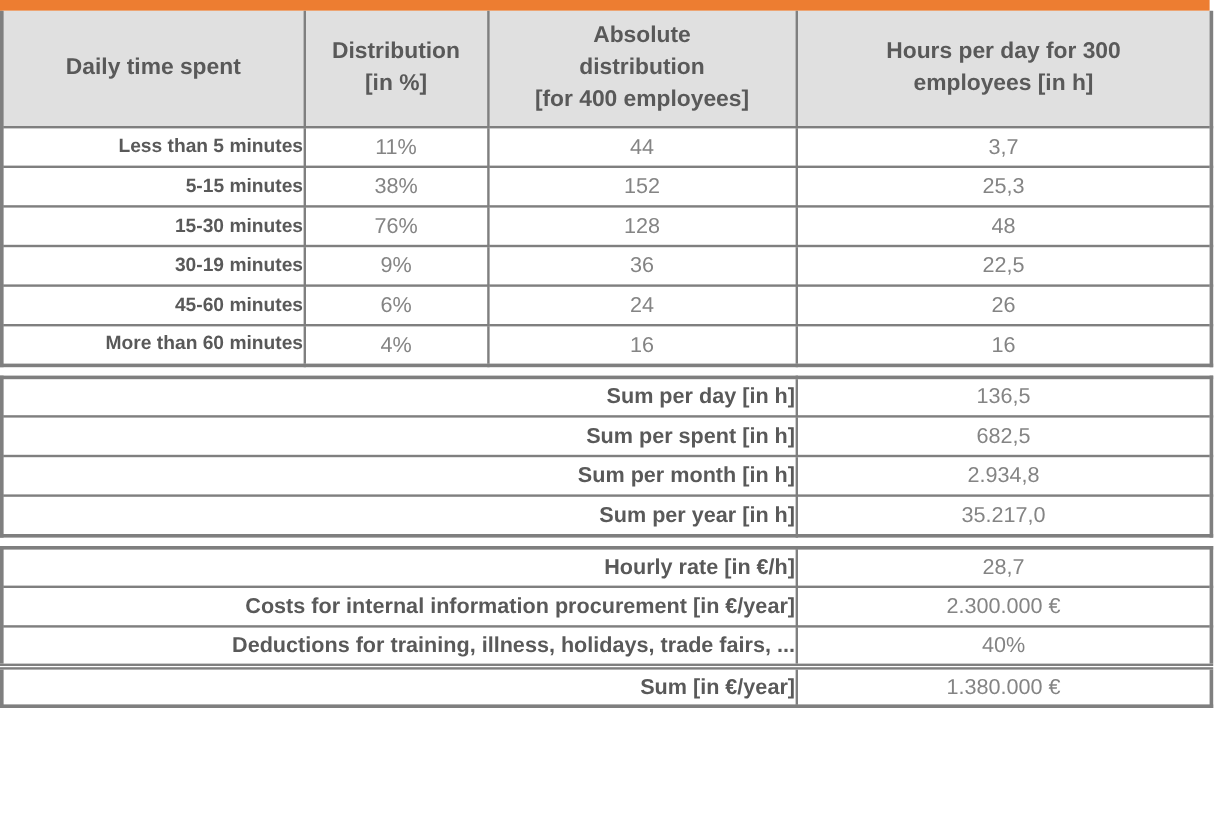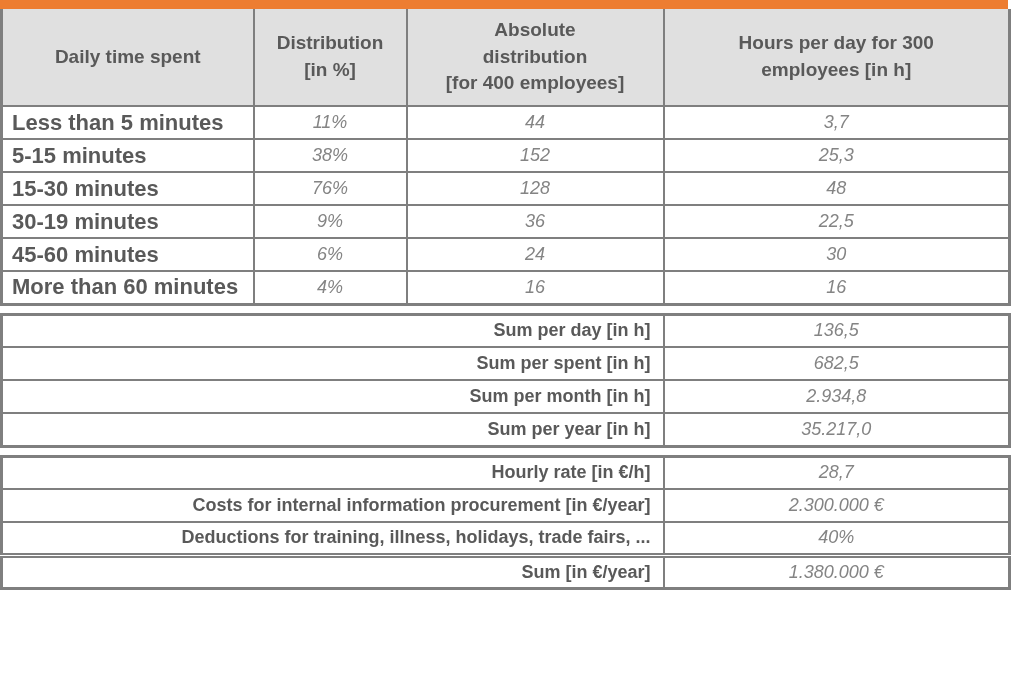--- a/index.html
+++ b/index.html
@@ -39,42 +39,41 @@
     vertical-align: middle;
     white-space: pre-line;
     height: 97px;
     padding: 2px 6px;
     border-top: none;
   }
   .main-table td { height: 33px; }
 
   .c-label {
     font-weight: bold;
-    font-size: 22px;
-    color: var(--label_text, #595959);
-    text-align: left;
+    font-size: 16px;
+    color: var(--label_text, #595959);
+    text-align: right;
     padding-left: 9px;
     vertical-align: middle;
   }
   .c-val {
     font-size: 18px;
     color: var(--value_text, #848484);
     text-align: center;
     vertical-align: middle;
-    font-style: italic;
   }
 
   .sum-table, .cost-table { margin-top: 7px; }
   .sum-table td, .cost-table td { height: 33px; }
   .s-label {
     font-weight: bold;
     font-size: 18px;
     color: var(--label_text, #595959);
     text-align: right;
-    padding-right: 12px;
+    padding-right: 0;
     vertical-align: middle;
   }
   .cost-table tr:last-of-type td {
     border-top: 5px double var(--border, #7F7F7F);
   }
 </style>
 </head>
 <body>
 
 <div class="page">
@@ -128,21 +127,21 @@
             <td class="c-label">30-19 minutes</td>
             <td class="c-val">9%</td>
             <td class="c-val">36</td>
             <td class="c-val">22,5</td>
           </tr>
 
           <tr>
             <td class="c-label">45-60 minutes</td>
             <td class="c-val">6%</td>
             <td class="c-val">24</td>
-            <td class="c-val">30</td>
+            <td class="c-val">26</td>
           </tr>
 
           <tr>
             <td class="c-label">More than 60 minutes</td>
             <td class="c-val">4%</td>
             <td class="c-val">16</td>
             <td class="c-val">16</td>
           </tr>
 
       </tbody>

